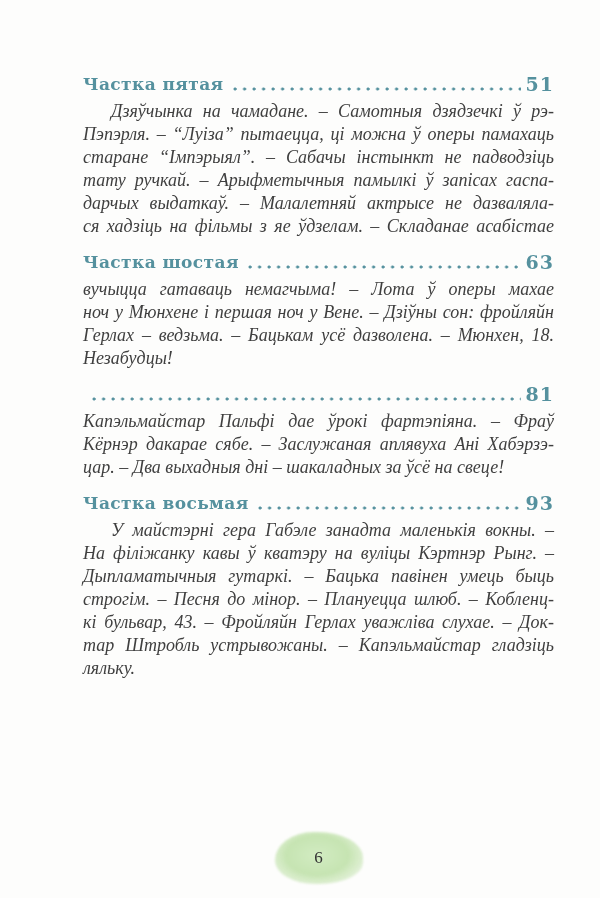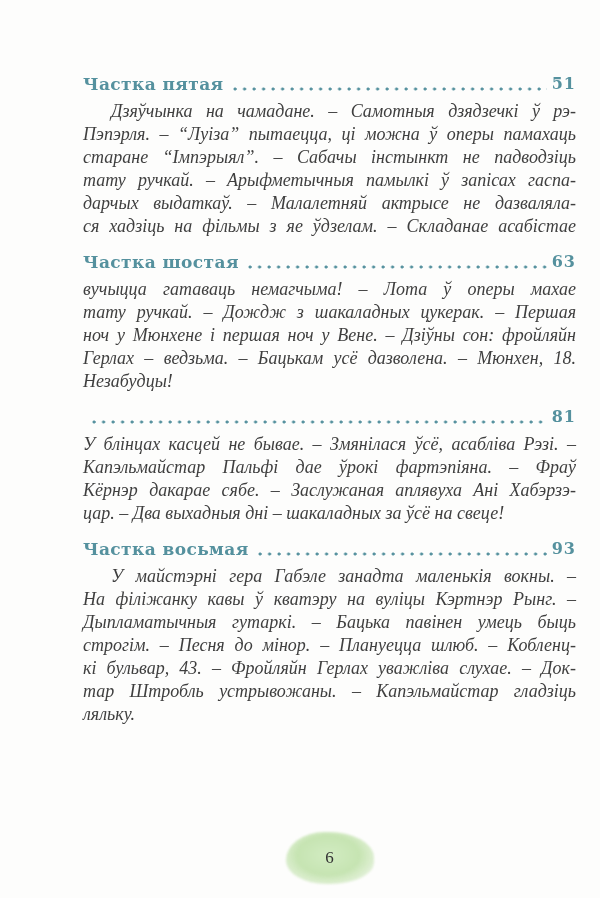--- a/index.html
+++ b/index.html
@@ -15,21 +15,21 @@
     height: 898px;
     overflow: hidden;
     font-family: "Liberation Serif", serif;
   }
   .page {
     width: 600px;
     height: 898px;
     background: var(--page-bg);
     display: flex;
     flex-direction: column;
-    padding: 72px 24px 14px 83px;
+    padding: 72px 46px 14px 83px;
   }
   
   .toc-section { margin-bottom: 12px; }
   .section-heading {
     display: flex;
     align-items: flex-end;
     line-height: 24px;
     margin-bottom: 4px;
     color: var(--teal);
     font-family: "DejaVu Serif", serif;
@@ -41,21 +41,21 @@
   .dotted-leader {
     flex: 1;
     height: 10px;
     margin: 0 5px 4px 9px;
     background-image: radial-gradient(circle at 2px 7px, var(--teal) 1.35px, rgba(0,0,0,0) 1.75px);
     background-size: 9.5px 10px;
     background-repeat: repeat-x;
   }
   .heading-page {
     white-space: nowrap;
-    font-size: 16px;
+    font-size: 19px;
     letter-spacing: 1px;
   }
   
   .summary {
     color: var(--body-text);
     font-style: italic;
     font-size: 18px;
     line-height: 23px;
   }
   .sum-line {
@@ -117,34 +117,32 @@
   </div>
 
   <div class="toc-section">
     <div class="section-heading">
       <span class="heading-title">Частка шостая</span>
       <span class="dotted-leader"></span>
       <span class="heading-page">63</span>
     </div>
     <div class="summary">
       <div class="sum-line">вучыцца гатаваць немагчыма! – Лота ў оперы махае</div>
-      <div class="sum-line">тату ручкай. – Дождж з шакаладных цукерак. – Першая</div>
       <div class="sum-line">ноч у Мюнхене і першая ноч у Вене. – Дзіўны сон: фройляйн</div>
       <div class="sum-line">Герлах – ведзьма. – Бацькам усё дазволена. – Мюнхен, 18.</div>
       <div class="sum-line last">Незабудцы!</div>
     </div>
   </div>
 
   <div class="toc-section">
     <div class="section-heading">
       <span class="dotted-leader"></span>
       <span class="heading-page">81</span>
     </div>
     <div class="summary">
-      <div class="sum-line">У блінцах касцей не бывае. – Змянілася ўсё, асабліва Рэзі. –</div>
       <div class="sum-line">Капэльмайстар Пальфі дае ўрокі фартэпіяна. – Фраў</div>
       <div class="sum-line">Кёрнэр дакарае сябе. – Заслужаная аплявуха Ані Хабэрзэ-</div>
       <div class="sum-line last">цар. – Два выхадныя дні – шакаладных за ўсё на свеце!</div>
     </div>
   </div>
 
   <div class="toc-section">
     <div class="section-heading">
       <span class="heading-title">Частка восьмая</span>
       <span class="dotted-leader"></span>

